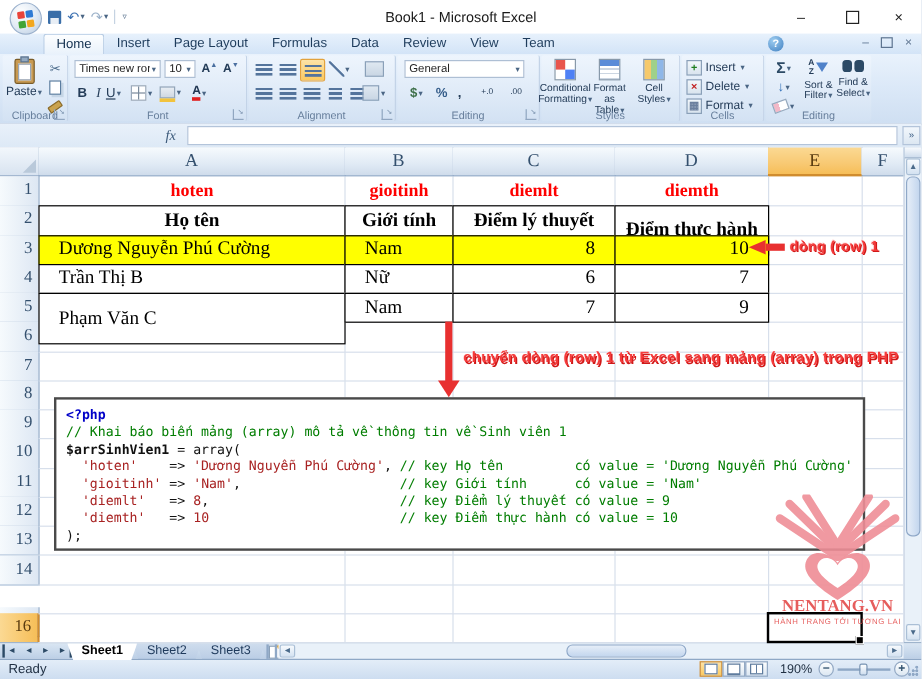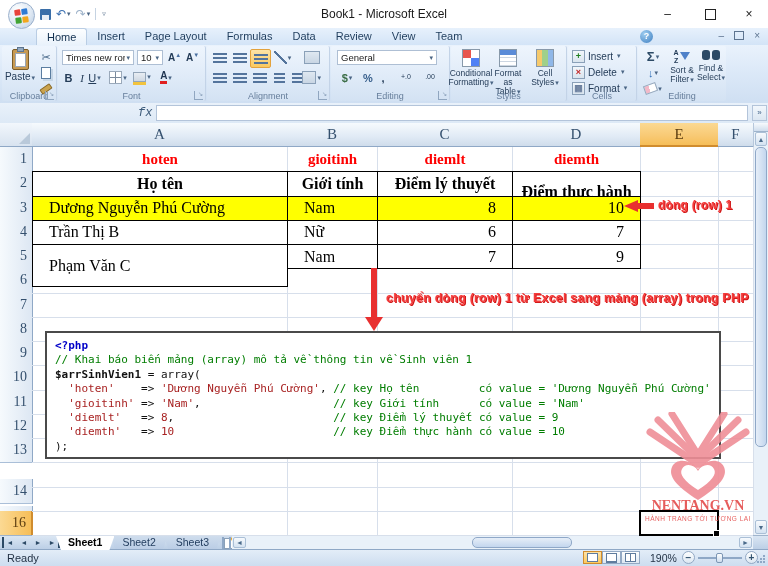--- a/index.html
+++ b/index.html
@@ -90,21 +90,21 @@
   .sort-ic .az{position:absolute;left:0;top:0;font-size:7px;font-weight:bold;color:#243c58;line-height:8px;}
   .funnel{position:absolute;right:1px;top:3px;width:0;height:0;border-left:5px solid transparent;border-right:5px solid transparent;border-top:8px solid #4f81c9;}
   .binoc{position:relative;width:18px;height:13px;margin-bottom:2px;}
   .binoc::before,.binoc::after{content:"";position:absolute;top:1px;width:8px;height:10px;background:#2c4a66;border-radius:3px;}
   .binoc::before{left:0;}.binoc::after{right:0;}
 
   
   .fbar{position:absolute;left:0;top:103px;width:768px;height:20px;background:linear-gradient(#e9f1fa,#dde9f6);border-bottom:1px solid #b7c6da;}
   .namebox{position:absolute;left:1px;top:2px;width:128px;height:16px;background:#fff;border:1px solid #b3c4da;font-size:11px;color:#222;display:flex;align-items:center;box-sizing:border-box;}
   .namebox .nb-text{flex:1;text-align:center;}
-  .fx{position:absolute;left:138px;top:3px;font-family:Liberation Mono, monospace;font-style:italic;font-size:12px;color:#3c5a7a;}
+  .fx{position:absolute;left:138px;top:3px;font-family:Liberation Serif, serif;font-style:italic;font-size:12px;color:#3c5a7a;}
   .fformula{position:absolute;left:156px;top:2px;width:592px;height:16px;background:#fff;border:1px solid #b3c4da;box-sizing:border-box;}
   .fcollapse{position:absolute;right:1px;top:2px;width:15px;height:16px;background:linear-gradient(#f2f7fc,#dce7f2);border:1px solid #b3c4da;box-sizing:border-box;font-size:8px;color:#44658a;text-align:center;line-height:14px;}
 
   
   .sheetbg{position:absolute;left:0;top:123px;width:753px;height:412px;background:#fff;}
   .corner{position:absolute;left:0;top:123px;width:33px;height:24px;background:linear-gradient(#f2f7fc,#d8e3f0);border-right:1px solid #8fa8c6;border-bottom:1px solid #8fa8c6;box-sizing:border-box;}
   .corner::after{content:"";position:absolute;right:2px;bottom:2px;border-left:11px solid transparent;border-bottom:11px solid #b9c9da;}
   .colhdr{position:absolute;top:123px;height:24px;background:linear-gradient(#f6fafd,#e0eaf5 60%,#cfdceb);
     border-right:1px solid #aabfd8;border-bottom:1px solid #8fa8c6;display:flex;align-items:center;justify-content:center;
     font-family:"Liberation Serif",serif;font-size:15px;color:#34506e;box-sizing:border-box;}
@@ -471,21 +471,21 @@
       <div class="rowhdr" style="top: 219.75px; height: 25.25px;">4</div>
       <div class="rowhdr" style="top: 244px; height: 25.25px;">5</div>
       <div class="rowhdr" style="top: 268.25px; height: 25.25px;">6</div>
       <div class="rowhdr" style="top: 292.5px; height: 25.25px;">7</div>
       <div class="rowhdr" style="top: 316.75px; height: 25.25px;">8</div>
       <div class="rowhdr" style="top: 341px; height: 25.25px;">9</div>
       <div class="rowhdr" style="top: 365.25px; height: 25.25px;">10</div>
       <div class="rowhdr" style="top: 389.5px; height: 25.25px;">11</div>
       <div class="rowhdr" style="top: 413.75px; height: 25.25px;">12</div>
       <div class="rowhdr" style="top: 438px; height: 25.25px;">13</div>
-      <div class="rowhdr" style="top: 463px; height: 25.25px; margin-top: 16px;">14</div>
+      <div class="rowhdr" style="top: 463px; height: 25.25px;">14</div>
       <div class="rowhdr" style="top: 506px; height: 25.25px;">15</div>
       <div class="rowhdr sel" style="top: 510.75px; height: 25.25px;">16</div>
       <div class="vline" style="left: 287px; top: 147px; width: 1px; height: 388px;"></div>
       <div class="vline" style="left: 377px; top: 147px; width: 1px; height: 388px;"></div>
       <div class="vline" style="left: 512px; top: 147px; width: 1px; height: 388px;"></div>
       <div class="vline" style="left: 640px; top: 147px; width: 1px; height: 388px;"></div>
       <div class="vline" style="left: 718px; top: 147px; width: 1px; height: 388px;"></div>
       <div class="vline" style="left: 753px; top: 147px; width: 1px; height: 388px;"></div>
       <div class="hline" style="left: 32px; top: 171.25px; width: 721px; height: 1px;"></div>
       <div class="hline" style="left: 32px; top: 195.5px; width: 721px; height: 1px;"></div>

